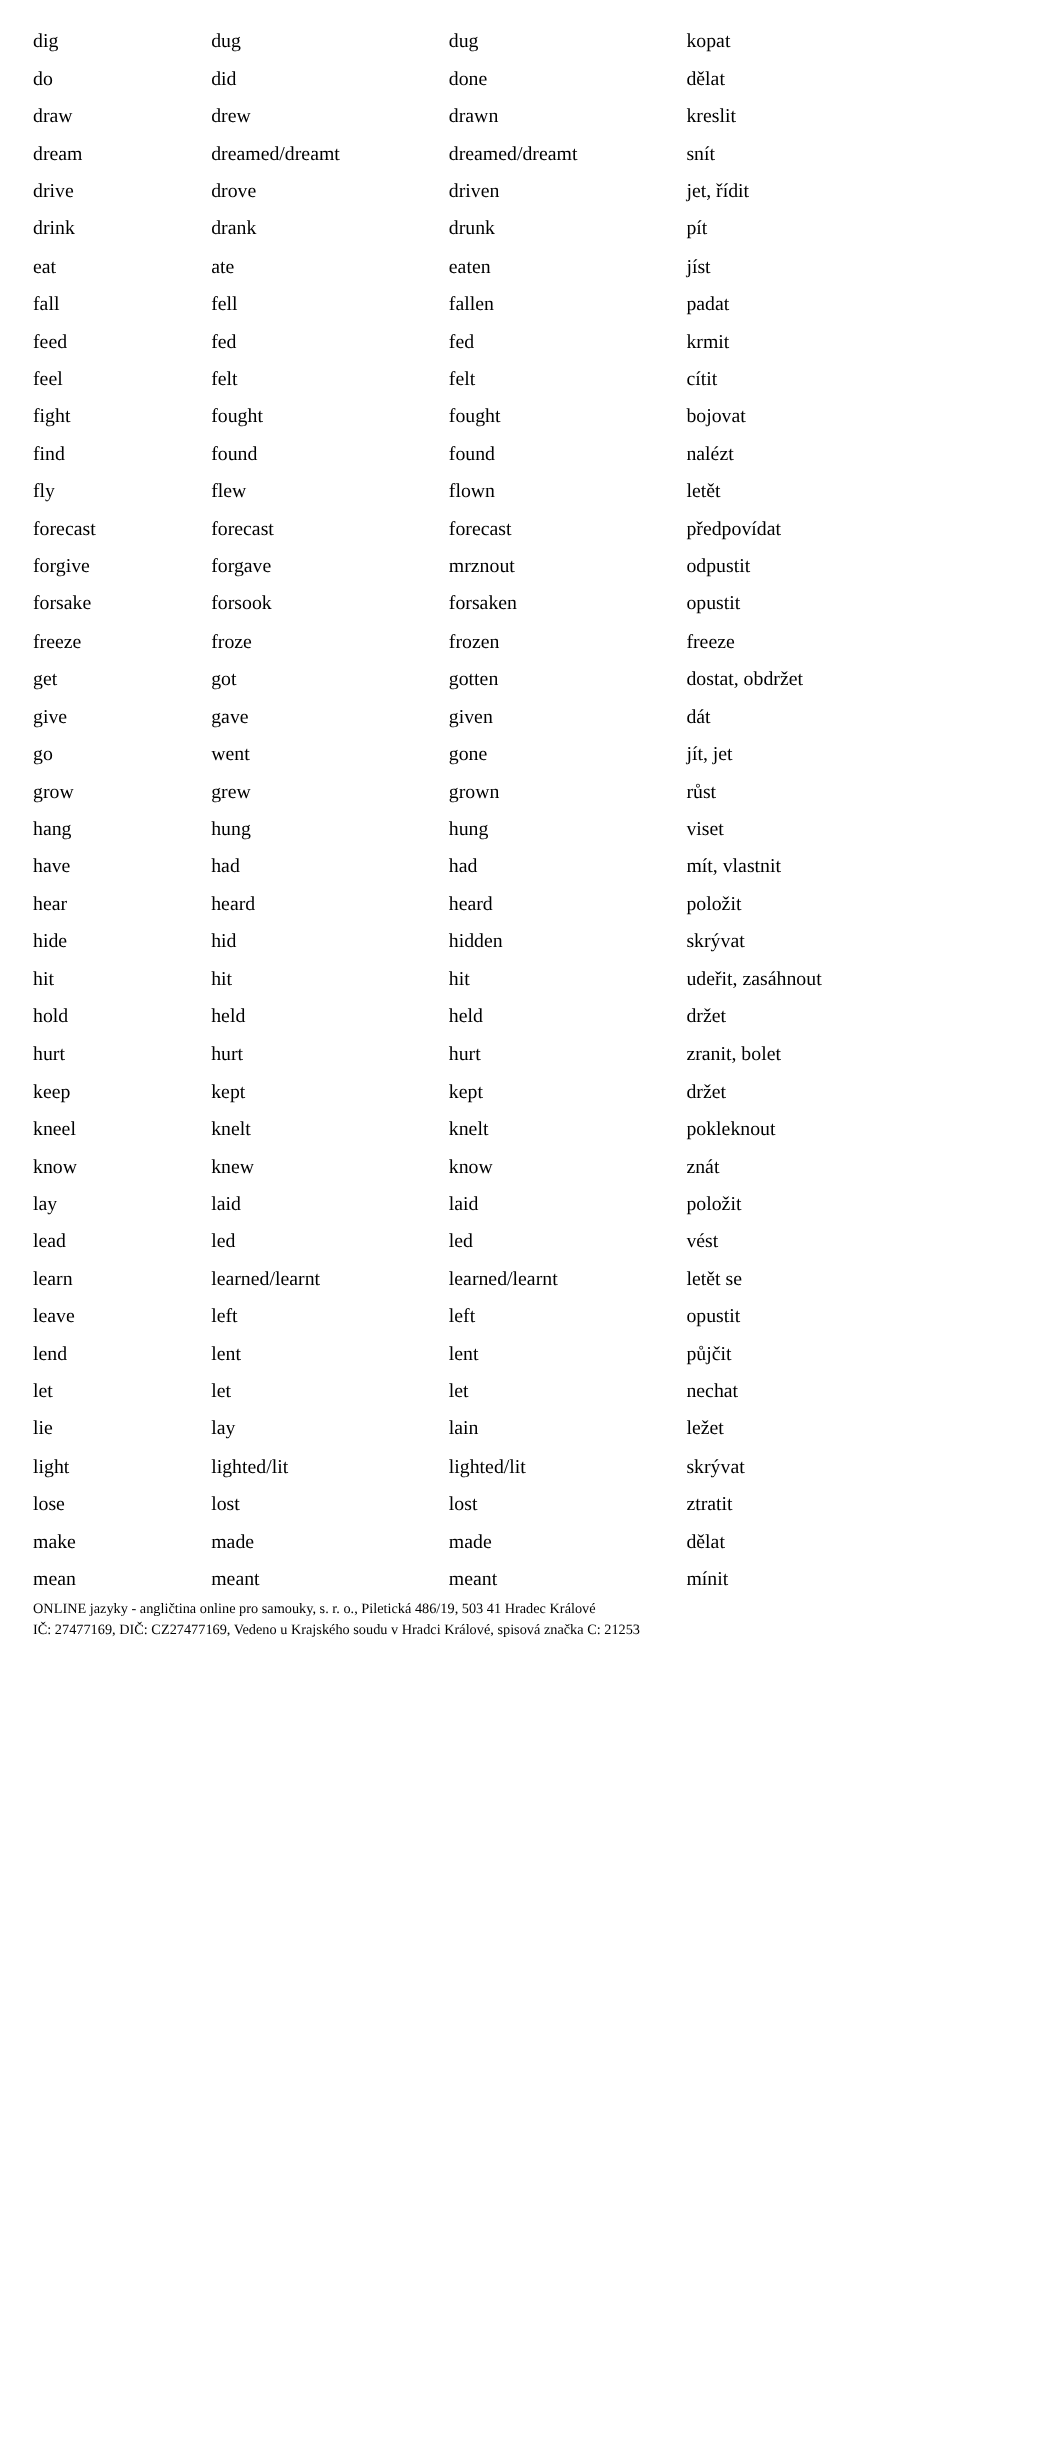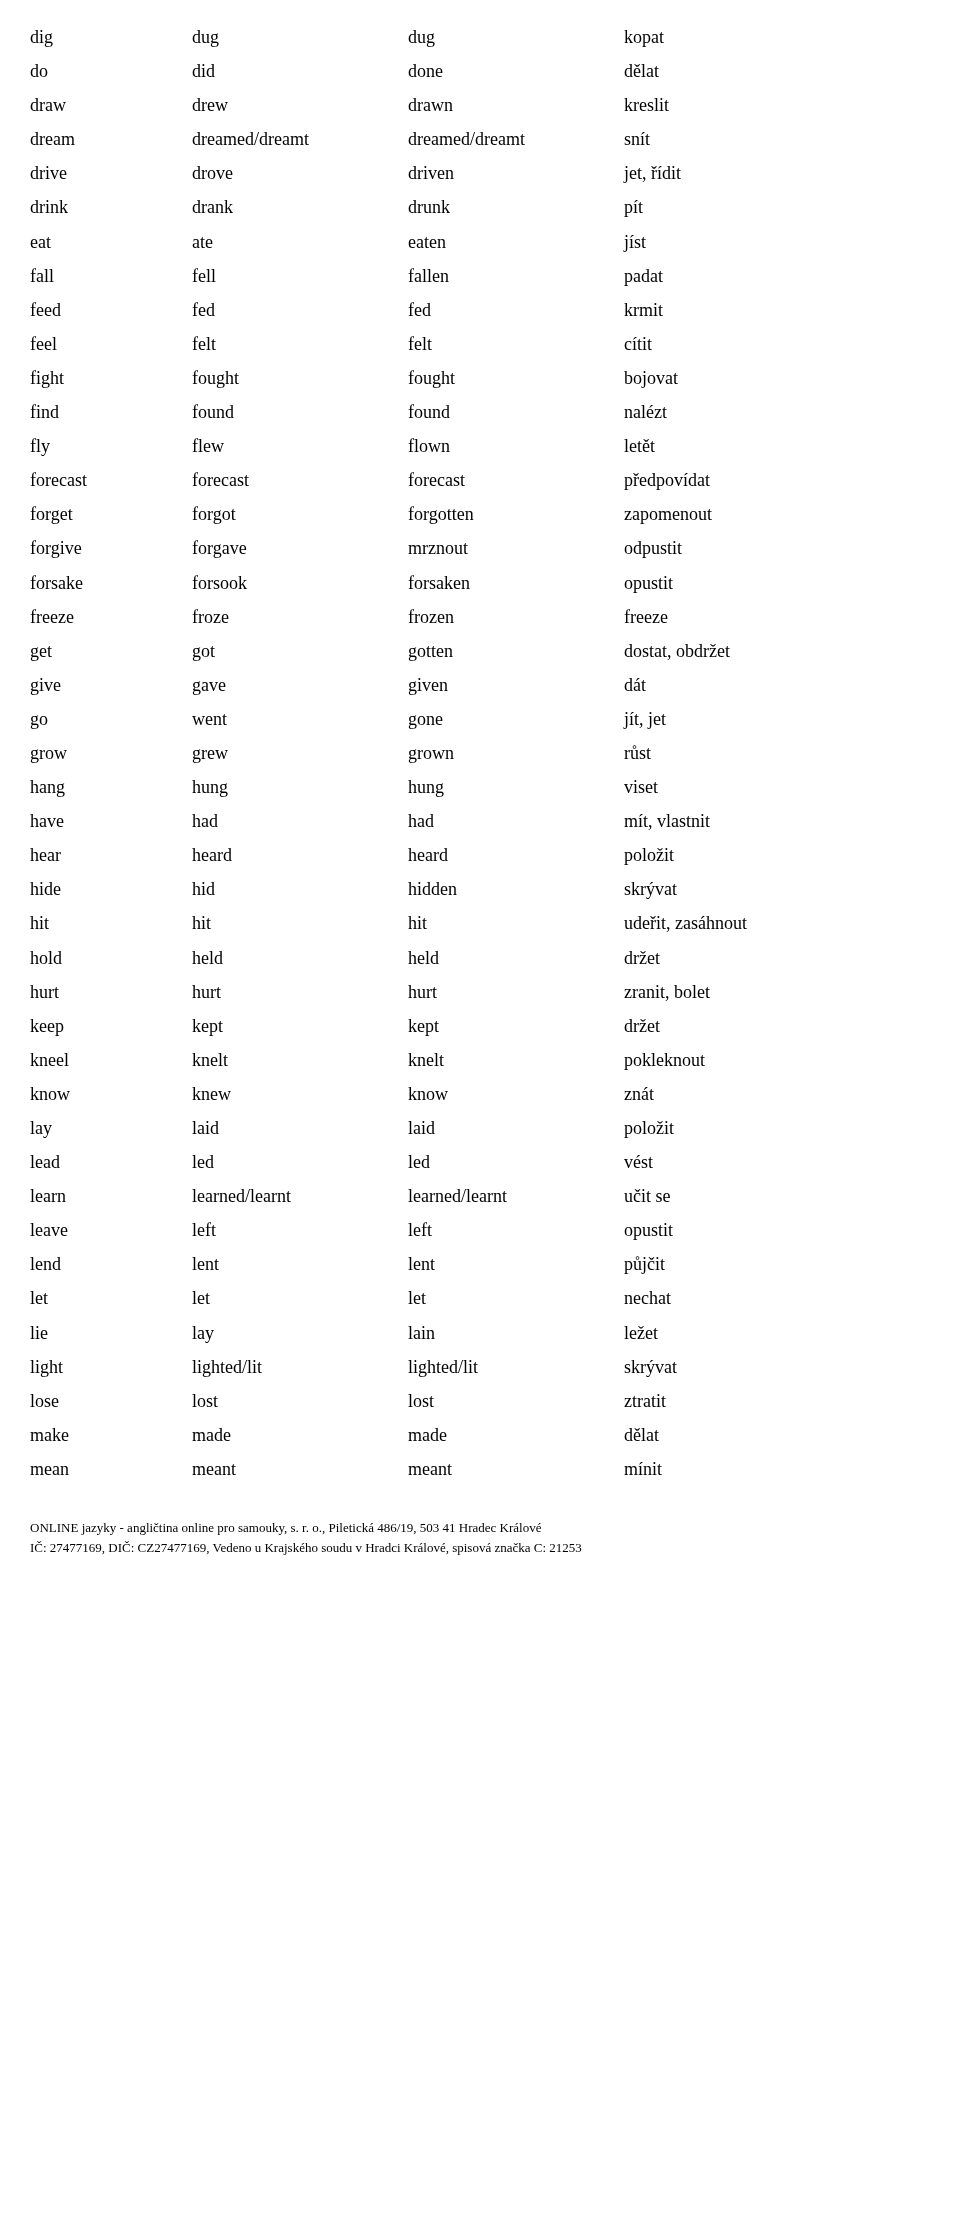--- a/index.html
+++ b/index.html
@@ -31,21 +31,21 @@
     .verb-table td:nth-child(2) {
       width: 24%;
     }
     .verb-table td:nth-child(3) {
       width: 24%;
     }
     .verb-table td:nth-child(4) {
       width: 34%;
     }
     .footer {
-      margin-top: 32px;
+      margin-top: 0;
       font-size: 13px;
       color: #000;
       line-height: 1.5;
     }
   </style>
 </head>
 <body>
 
 <table class="verb-table">
   <tbody id="table-body">
@@ -127,26 +127,20 @@
         <td>flown</td>
         <td>letět</td>
       </tr>
       <tr>
         <td>forecast</td>
         <td>forecast</td>
         <td>forecast</td>
         <td>předpovídat</td>
       </tr>
       <tr>
-        <td>forget</td>
-        <td>forgot</td>
-        <td>forgotten</td>
-        <td>zapomenout</td>
-      </tr>
-      <tr>
         <td>forgive</td>
         <td>forgave</td>
         <td>mrznout</td>
         <td>odpustit</td>
       </tr>
       <tr>
         <td>forsake</td>
         <td>forsook</td>
         <td>forsaken</td>
         <td>opustit</td>
@@ -250,21 +244,21 @@
       <tr>
         <td>lead</td>
         <td>led</td>
         <td>led</td>
         <td>vést</td>
       </tr>
       <tr>
         <td>learn</td>
         <td>learned/learnt</td>
         <td>learned/learnt</td>
-        <td>učit se</td>
+        <td>letět se</td>
       </tr>
       <tr>
         <td>leave</td>
         <td>left</td>
         <td>left</td>
         <td>opustit</td>
       </tr>
       <tr>
         <td>lend</td>
         <td>lent</td>

